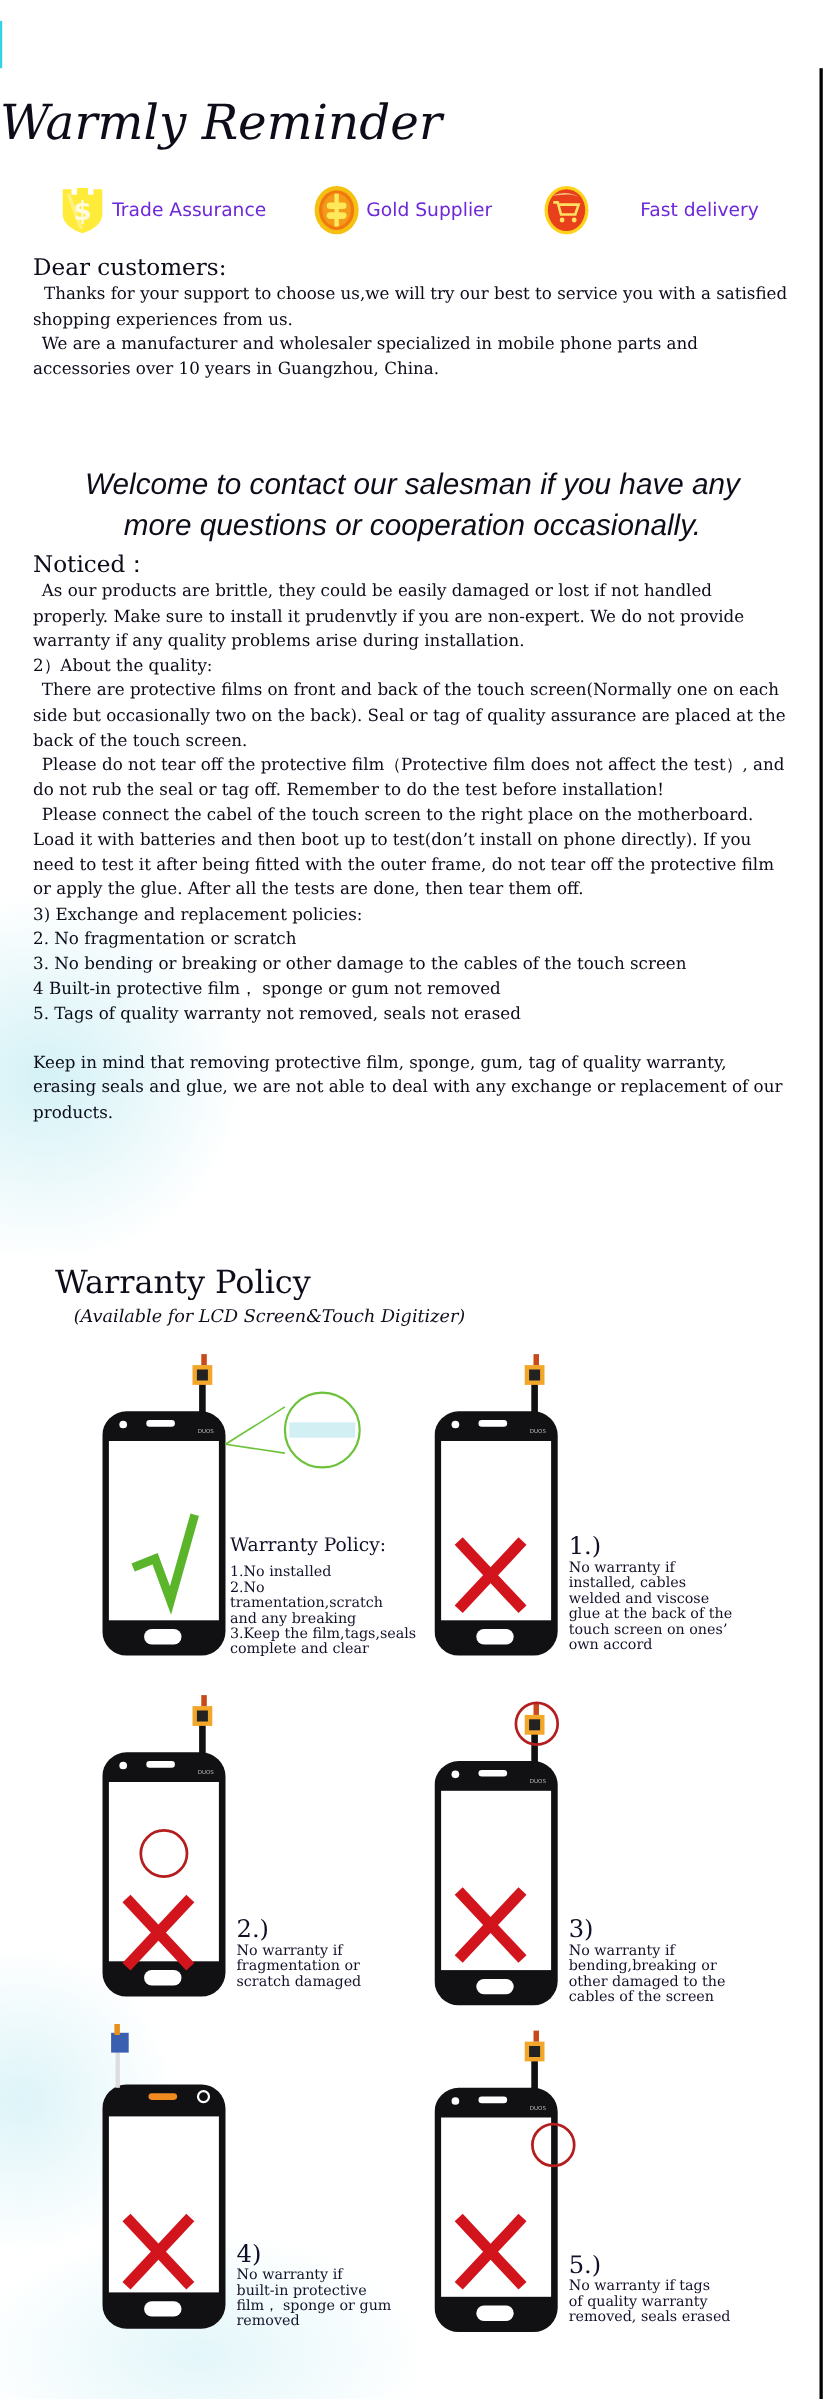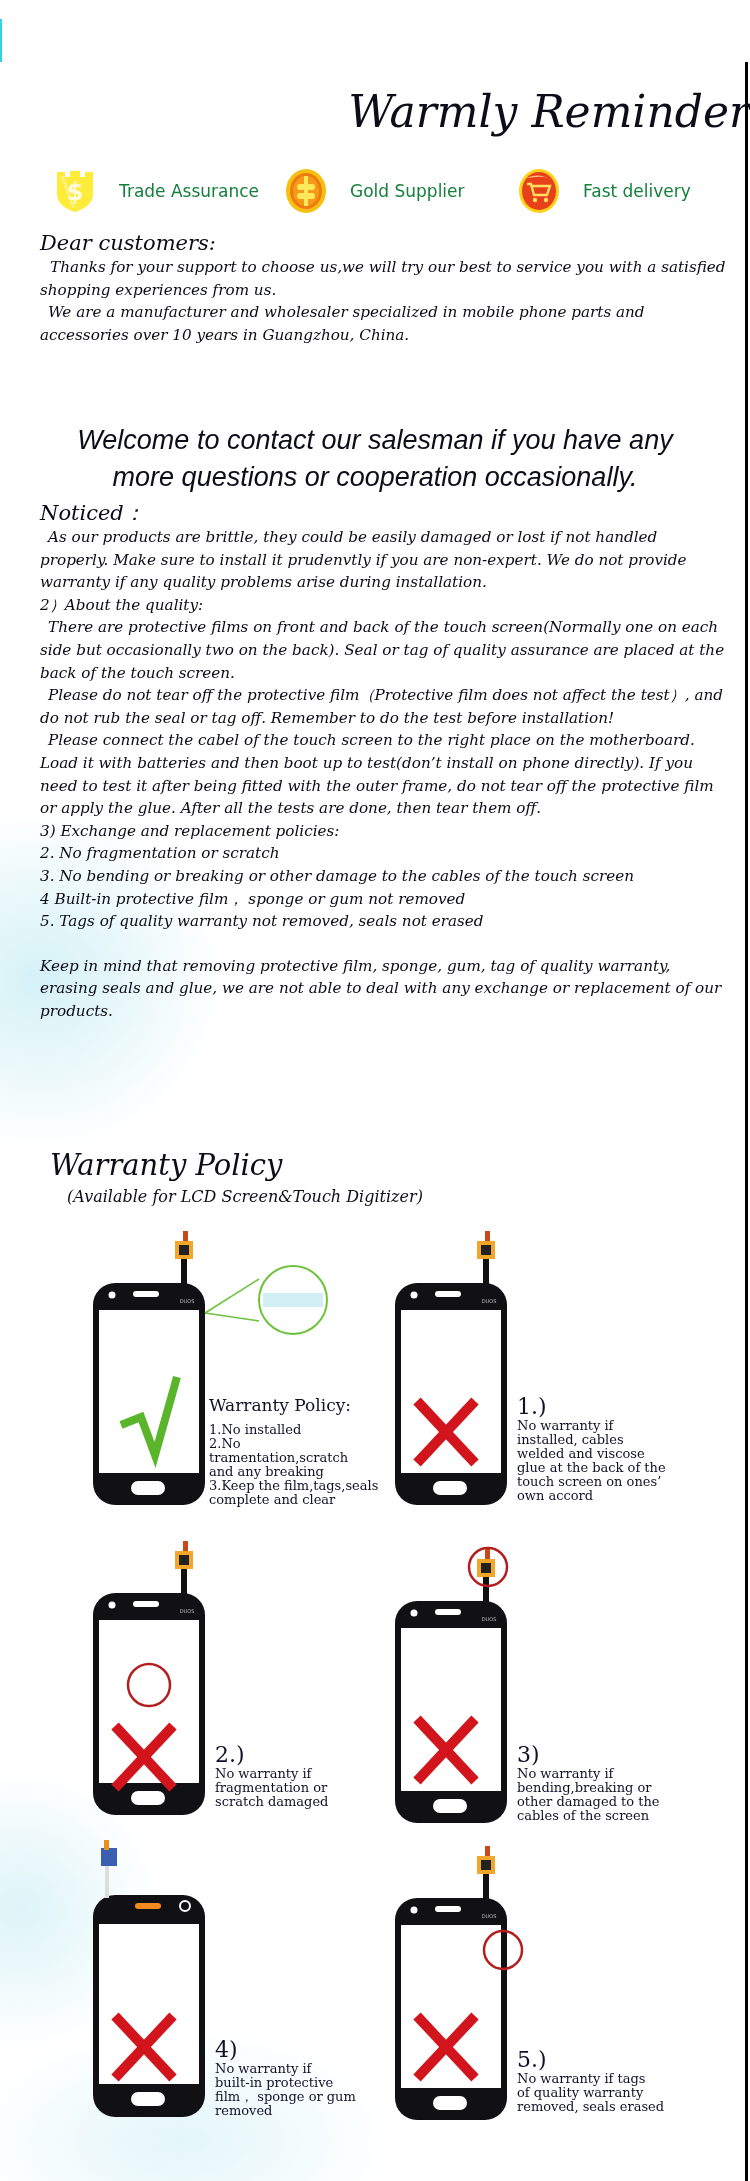--- a/index.html
+++ b/index.html
@@ -13,40 +13,40 @@
       radial-gradient(ellipse 200px 200px at 20px 1350px, rgba(170,228,238,0.40), rgba(255,255,255,0) 70%),
       radial-gradient(ellipse 300px 160px at 180px 1580px, rgba(175,230,240,0.35), rgba(255,255,255,0) 70%);
     z-index: 0;
   }
   .cyan-mark { position: absolute; left: 0; top: 19px; width: 2px; height: 43px; background: #33d3e3; }
   .edge-bar { position: absolute; left: 745px; top: 62px; width: 3px; height: 2119px; background: #000; }
 
   .layer { position: absolute; z-index: 2; }
 
   .title {
-    left: 0; width: 750px; top: 86px; text-align: right;
+    left: 0; width: 750px; top: 86px; text-align: left;
     font-family: "DejaVu Serif", serif; font-style: italic; font-size: 44px; letter-spacing: 0px;
   }
 
   .badges { top: 166px; left: 0; width: 750px; height: 50px; }
   .badge { position: absolute; top: 0; height: 50px; display: flex; align-items: center; }
-  .badge .label { font-family: "DejaVu Sans", sans-serif; font-size: 17px; color: #15803d; margin-left: 21px; }
-  .b1 { left: 52px; } .b2 { left: 283px; } .b3 { left: 516px; }
+  .badge .label { font-family: "DejaVu Sans", sans-serif; font-size: 17px; color: #6d28d9; margin-left: 4px; }
+  .b1 { left: 52px; } .b2 { left: 283px; } .b3 { left: 492px; gap: 40px; }
   .ico { width: 46px; height: 46px; position: relative; }
 
-  .text { left: 40px; width: 690px; font-family: "DejaVu Serif", serif; font-style: italic; color: #0a0a18; }
+  .text { left: 30px; width: 690px; font-family: "DejaVu Serif", serif; color: #0a0a18; }
   .h-sub { font-size: 21px; line-height: 26px; }
   .para { font-size: 15.2px; line-height: 22.6px; }
 
   .welcome {
     left: 0; width: 750px; text-align: center; font-family: Liberation Sans, sans-serif; font-style: italic;
     font-size: 27px; line-height: 37px; top: 422px;
   }
 
-  .warranty-title { left: 50px; top: 1148px; font-family: "DejaVu Serif", serif; font-style: italic; font-size: 29px; }
+  .warranty-title { left: 50px; top: 1148px; font-family: "DejaVu Serif", serif; font-size: 29px; }
   .warranty-sub { left: 51px; top: 1187px; font-family: "DejaVu Serif", serif; font-style: italic; font-size: 16px; margin-left: 16px; }
 
   .phone-card { position: absolute; z-index: 2; }
   .phone-svg { position: absolute; left: 0; top: 0; }
   .cap { position: absolute; font-family: "DejaVu Serif", serif; color: #101028; }
   .cap .num { font-size: 22px; line-height: 24px; }
   .cap .desc { font-size: 13px; line-height: 14px; }
   .cap .head { font-size: 17px; line-height: 20px; margin-bottom: 8px; }
 </style>
 </head>

